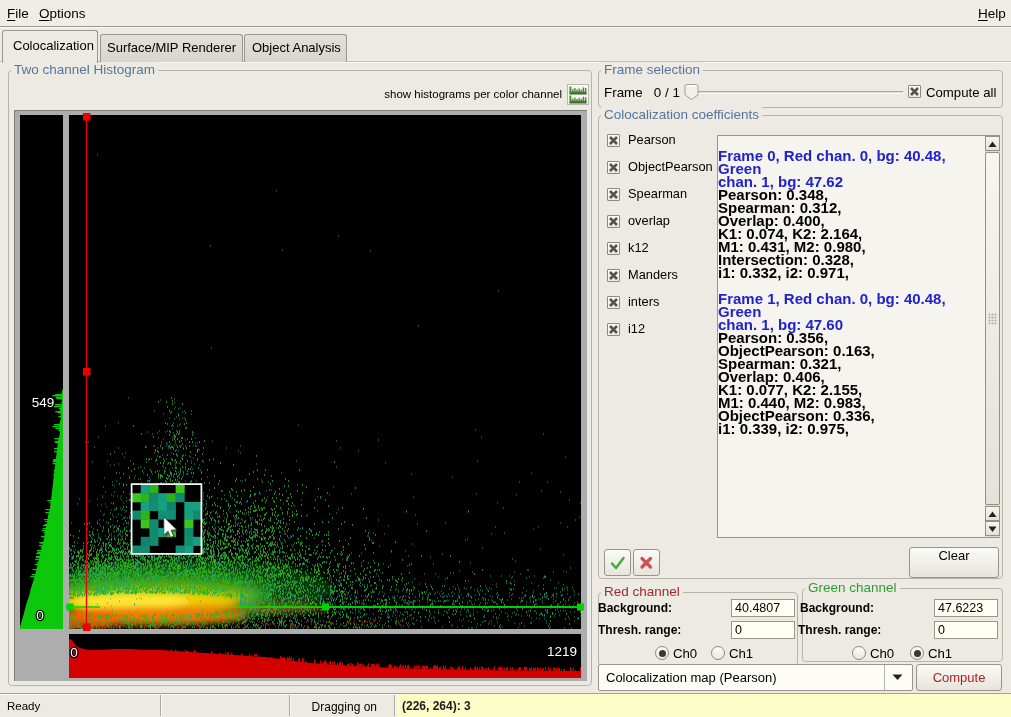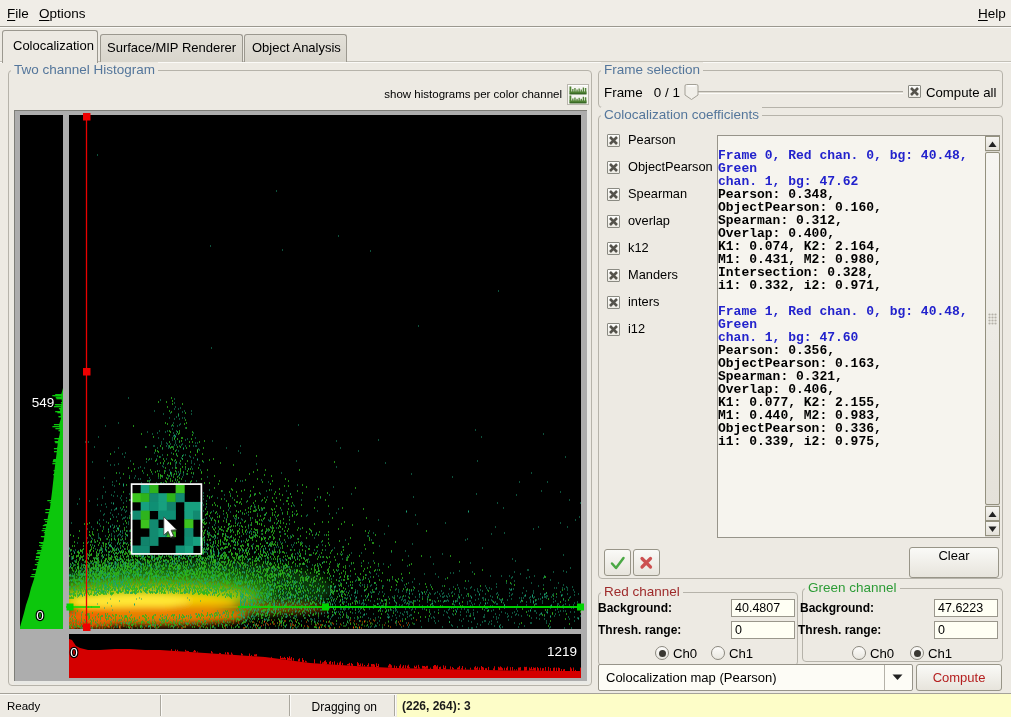--- a/index.html
+++ b/index.html
@@ -12,21 +12,21 @@
 .grp { position:absolute; border:1px solid #b6b3aa; border-radius:4px; }
 .legend { position:absolute; top:-9px; left:2px; background:#edeae3; padding:0 3px; font-size:13.5px; color:#54769b; white-space:nowrap; }
 .lbl { position:absolute; font-size:12.8px; white-space:nowrap; }
 .cb { position:absolute; width:13px; height:13px; background:linear-gradient(#fdfdfb,#edebe4); border:1px solid #8a8a82; border-radius:1px; }
 .cb svg { position:absolute; left:0; top:0; }
 .radio { position:absolute; width:14px; height:14px; border-radius:50%; background:linear-gradient(#fdfcfa,#e9e7e0); border:1px solid #8b887f; }
 .rdot { position:absolute; left:3px; top:3px; width:7px; height:7px; border-radius:50%; background:#3a3832; }
 .btn { position:absolute; background:linear-gradient(#fafaf7,#e7e4dc); border:1px solid #989588; border-radius:3px; text-align:center; font-size:13px; }
 .field { position:absolute; background:#fffff4; border:1px solid #9a978c; font-size:12.5px; padding:1px 3px; }
 .blabel { position:absolute; font-size:12px; font-weight:bold; text-align:left; }
-.mono { font-family:Liberation Mono, monospace; font-size:13px; line-height:13px; font-weight:bold; letter-spacing:0; }
+.mono { font-family:Liberation Sans, sans-serif; font-size:15px; line-height:13px; font-weight:bold; letter-spacing:0; }
 .mblue { color:#2222cc; }
 .mblack { color:#000; }
 .sb { position:absolute; background:linear-gradient(#f6f5f1,#e4e1d9); border:1px solid #94917f; }
 .statusdiv { position:absolute; top:695px; width:2px; height:21px; border-left:1px solid #aaa79e; border-right:1px solid #fcfbf8; }
 </style></head>
 <body>
 <div class="menu"></div>
 <div class="mi" style="left:7px"><u>F</u>ile</div>
 <div class="mi" style="left:39px"><u>O</u>ptions</div>
 <div class="mi" style="left:978px"><u>H</u>elp</div>
@@ -594,21 +594,20 @@
     <svg width="11" height="11">
       <path d="M2,2 L9,9 M9,2 L2,9" stroke="#55534c" stroke-width="2.6"></path>
     </svg>
   </div>
 <div class="lbl" style="left:628px;top:321px">i12</div>
 <div class="abs" style="left:717px;top:135px;width:283px;height:403px;background:#f6f4ee;border:1px solid #97948a"></div>
 <div class="abs mono" style="left:718px;top:149px;width:266px">
     <div class="mblue">Frame 0, Red chan. 0, bg: 40.48, Green</div>
     <div class="mblue">chan. 1, bg: 47.62</div>
     <div class="mblack">Pearson: 0.348,</div>
-    <div class="mblack">ObjectPearson: 0.160,</div>
     <div class="mblack">Spearman: 0.312,</div>
     <div class="mblack">Overlap: 0.400,</div>
     <div class="mblack">K1: 0.074, K2: 2.164,</div>
     <div class="mblack">M1: 0.431, M2: 0.980,</div>
     <div class="mblack">Intersection: 0.328,</div>
     <div class="mblack">i1: 0.332, i2: 0.971,</div>
     <div class="mblack">&nbsp;</div>
     <div class="mblue">Frame 1, Red chan. 0, bg: 40.48, Green</div>
     <div class="mblue">chan. 1, bg: 47.60</div>
     <div class="mblack">Pearson: 0.356,</div>

